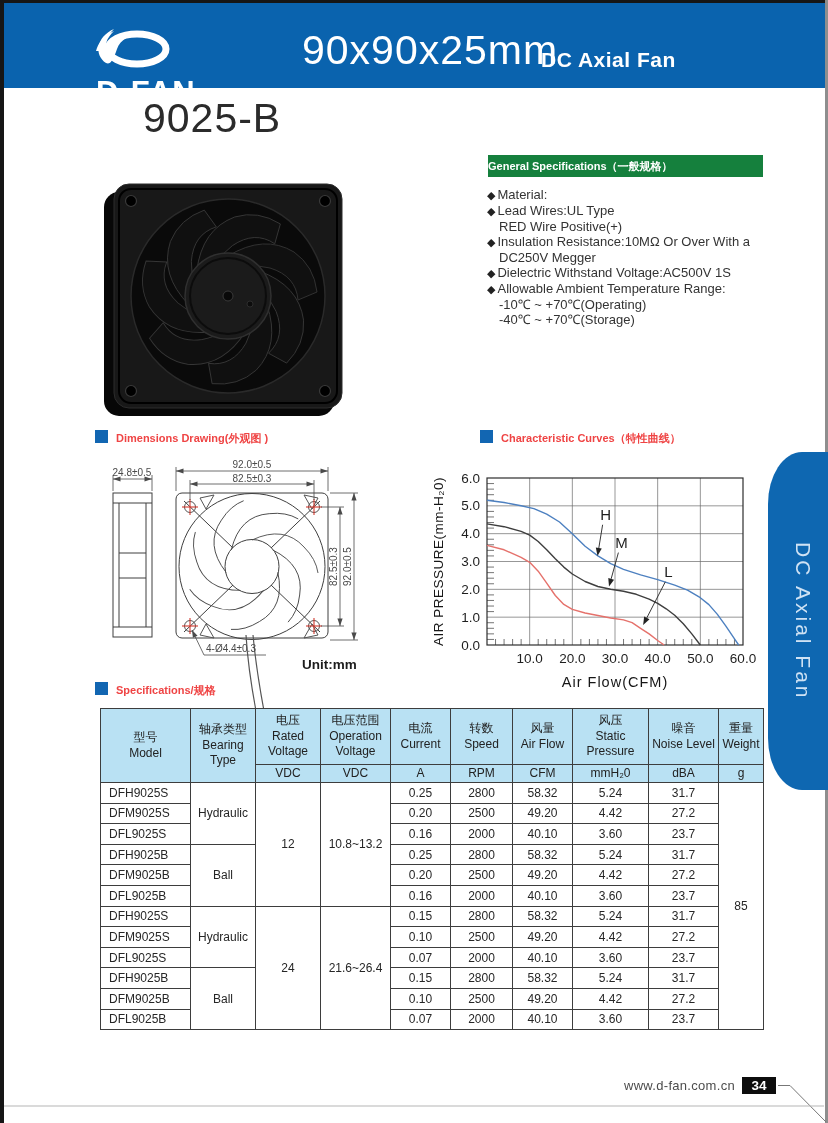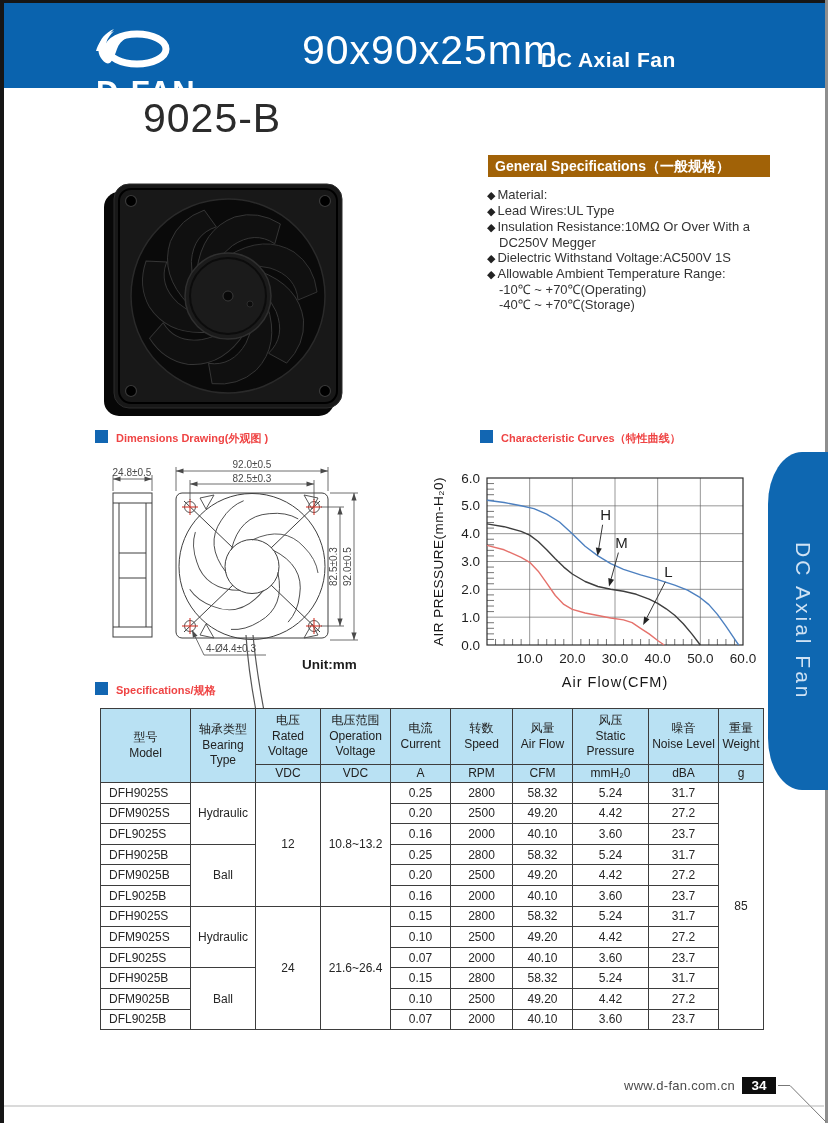--- a/index.html
+++ b/index.html
@@ -16,22 +16,22 @@
   .brand{color:#fff;font-size:31px;font-weight:bold;letter-spacing:1px;margin-left:4px;}
   .size-title{position:absolute;left:298px;top:24px;color:#fff;font-size:41px;font-weight:400;letter-spacing:1px;}
   .banner-sub{position:absolute;left:537px;top:45px;color:#fff;font-size:21px;font-weight:bold;letter-spacing:0.5px;}
 
   .model-title{position:absolute;left:143px;top:95px;font-size:41px;font-weight:400;
                letter-spacing:1px;color:#2b2b2b;margin:0;}
 
   .fan-photo{position:absolute;left:98px;top:180px;}
 
   
-  .gs-title{position:absolute;left:488px;top:155px;width:275px;height:22px;background:#a16207;
-            color:#fff;font-size:14px;font-weight:bold;line-height:22px;padding-left:7px;}
+  .gs-title{position:absolute;left:488px;top:155px;width:275px;height:22px;background:#15803d;
+            color:#fff;font-size:11px;font-weight:bold;line-height:22px;}
   .gs-list{position:absolute;left:487px;top:187px;width:335px;font-size:13px;color:#333;
            line-height:15px;}
   .gs-line{white-space:nowrap;}
   .gs-line.cont{padding-left:12px;}
   .gs-bullet{font-size:11px;margin-right:2px;color:#222;}
 
   
   .sec-h{position:absolute;font-size:11px;font-weight:bold;color:#ef4444;}
   .sec-h .sq{display:inline-block;width:13px;height:13px;background:#1266b2;margin-right:8px;
              transform:translateY(1px);}
@@ -107,20 +107,21 @@
       <circle cx="130" cy="116" r="38" fill="none" stroke="#0c0c0c" stroke-width="2"></circle>
       <circle cx="130" cy="116" r="5" fill="#090909" stroke="#3a3a3a" stroke-width="1"></circle>
       <circle cx="152" cy="124" r="3" fill="#0c0c0c" stroke="#333" stroke-width="0.8"></circle>
     </svg>
   </div>
 
   <div class="gs-title">General Specifications（一般规格）</div>
   <div class="gs-list" id="gs-list">
       <div class="gs-line"><span class="gs-bullet">◆</span>Material:</div>
       <div class="gs-line"><span class="gs-bullet">◆</span>Lead Wires:UL Type</div>
+      <div class="gs-line cont">RED Wire Positive(+)</div>
       <div class="gs-line"><span class="gs-bullet">◆</span>Insulation Resistance:10MΩ Or Over With a</div>
       <div class="gs-line cont">DC250V Megger</div>
       <div class="gs-line"><span class="gs-bullet">◆</span>Dielectric Withstand Voltage:AC500V 1S</div>
       <div class="gs-line"><span class="gs-bullet">◆</span>Allowable Ambient Temperature Range:</div>
       <div class="gs-line cont">-10℃ ~ +70℃(Operating)</div>
       <div class="gs-line cont">-40℃ ~ +70℃(Storage)</div>
     </div>
 
   <div class="sec-h sec-dims">
     <span class="sq"></span><span>Dimensions Drawing(外观图 )</span>

